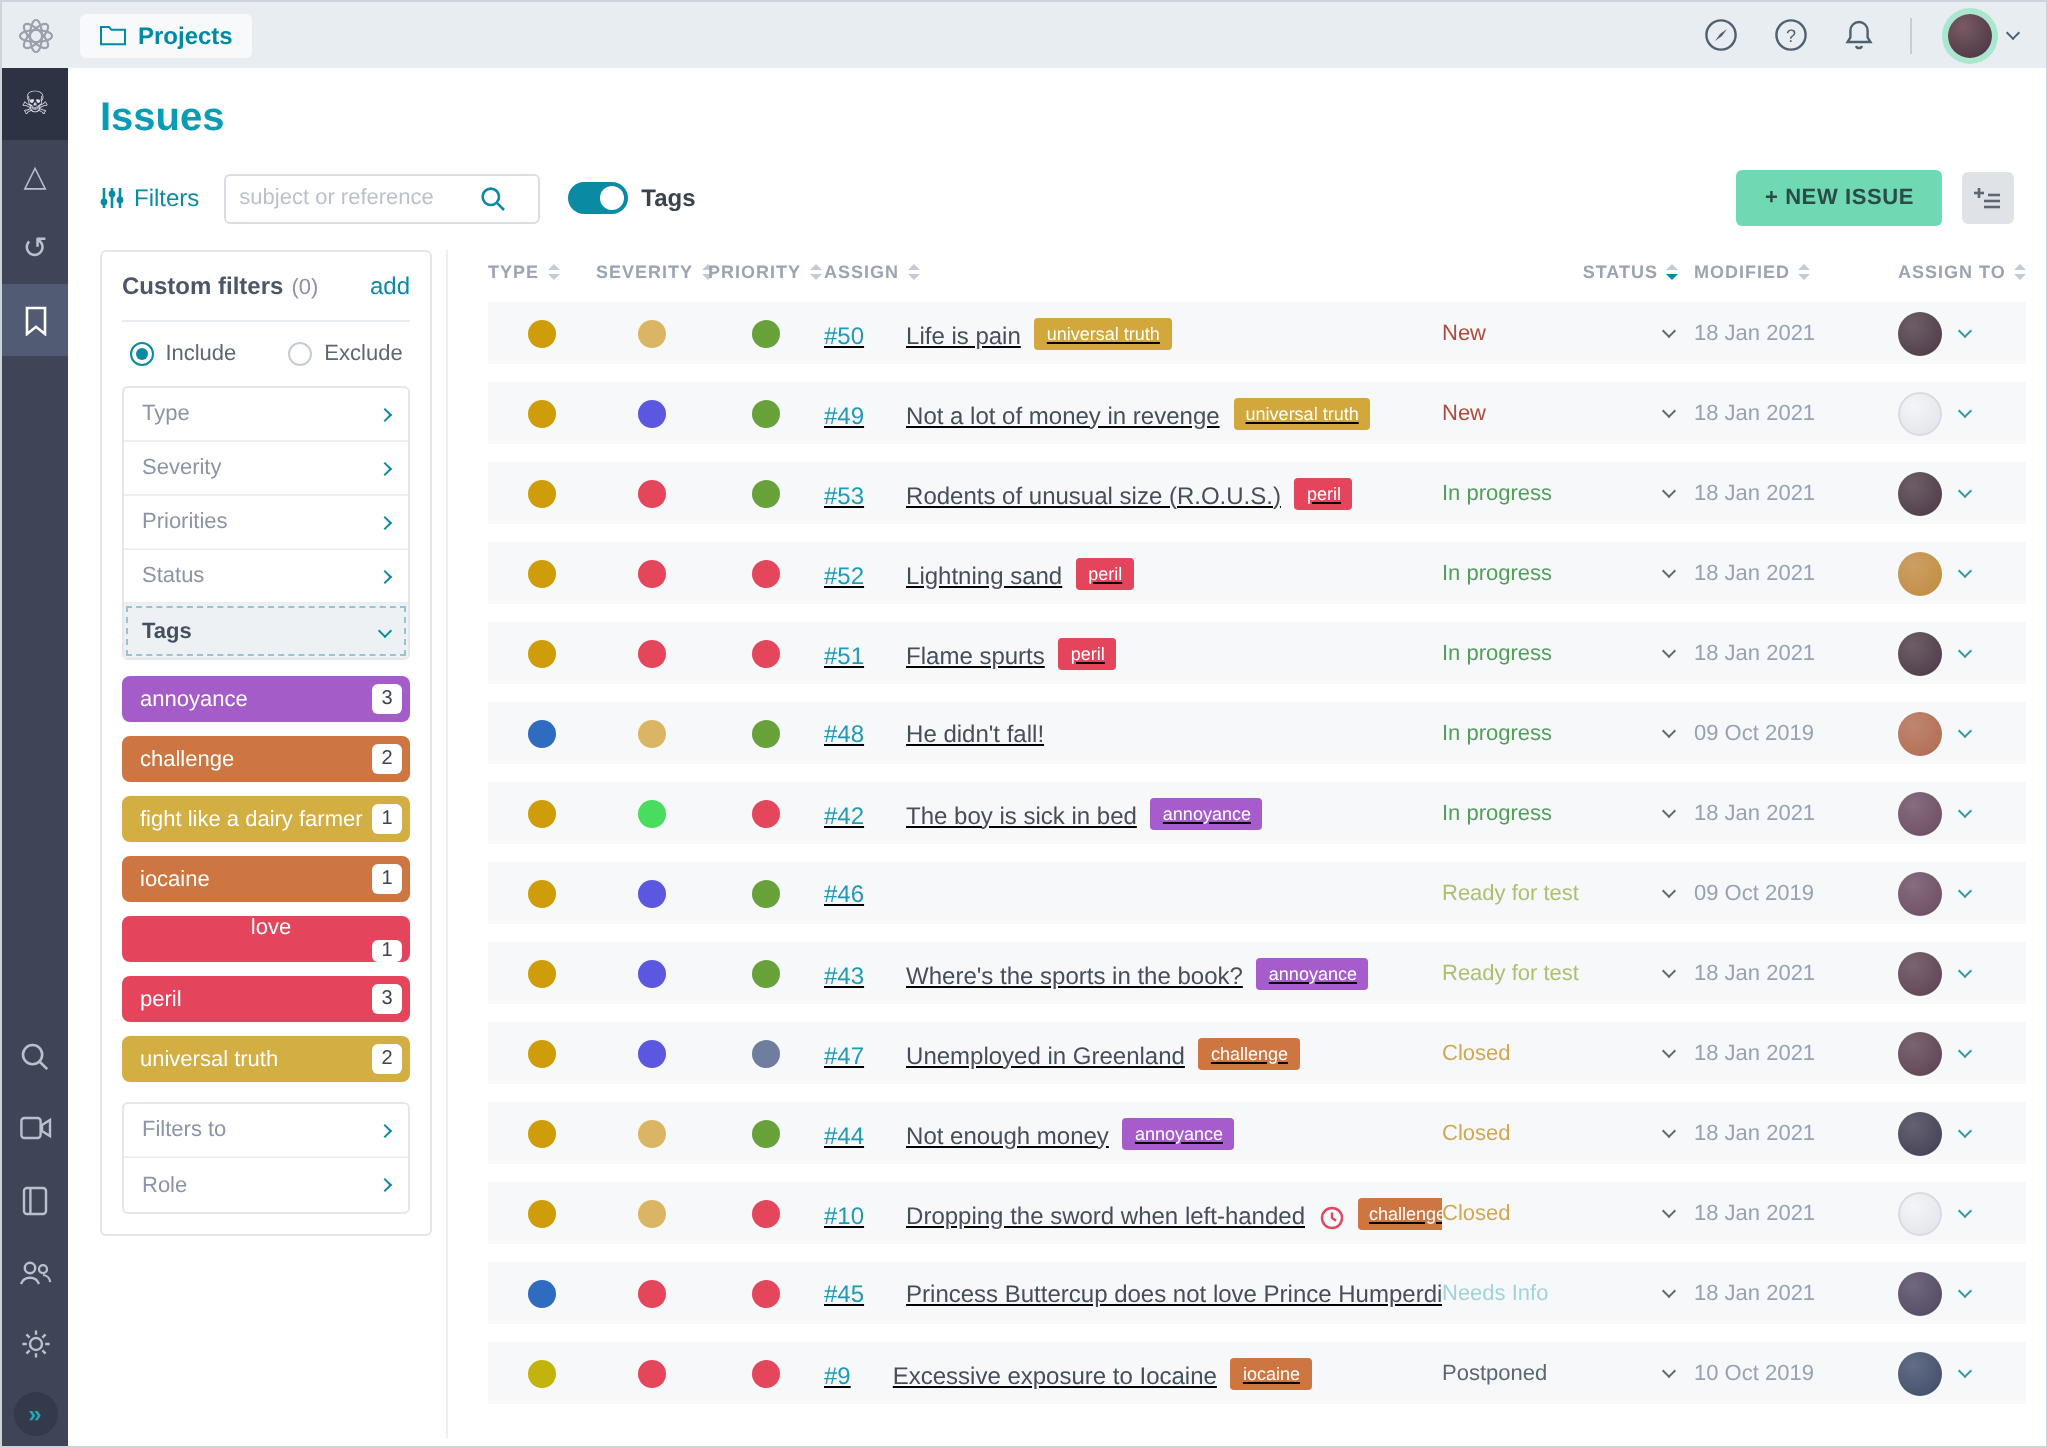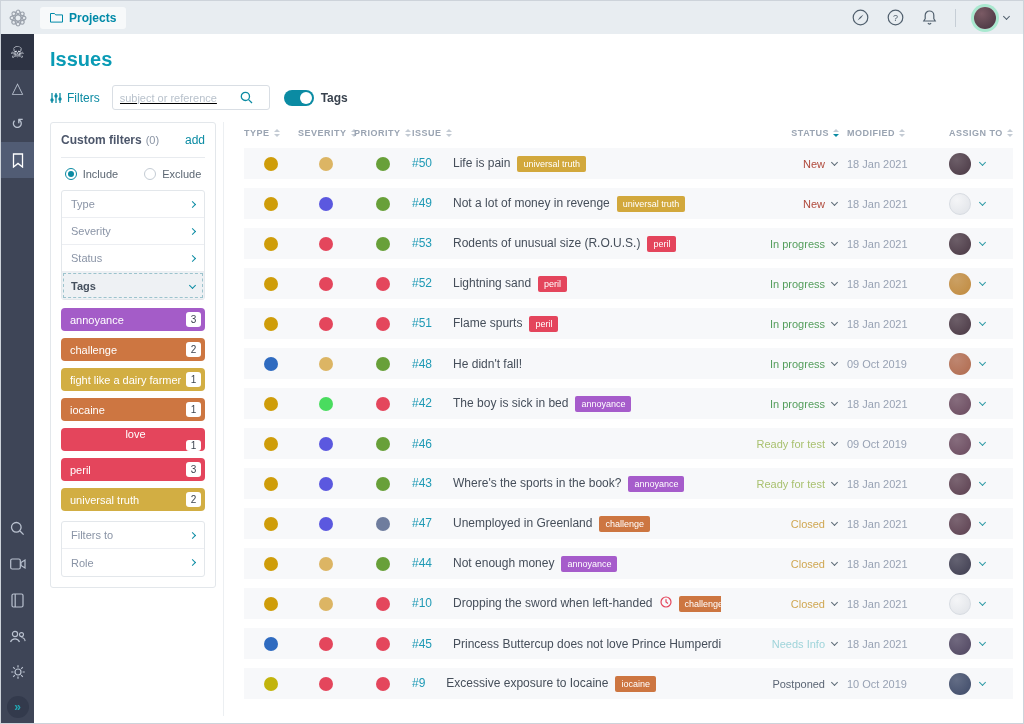--- a/index.html
+++ b/index.html
@@ -36,21 +36,21 @@
     justify-content:center; cursor:pointer; }
 
   
   .main { position:absolute; top:33px; left:33px; right:0; bottom:0; background:#fff;border-radius:28px; }
   .page-title { color:#0a9bb5; font-size:20px; font-weight:bold; padding:14px 0 0 16px; }
 
   .toolbar { display:flex; align-items:center; margin:14px 16px 0 16px; }
   .filters-link { display:flex; align-items:center; gap:5px; color:#0b8ba3;
     font-size:12px; cursor:pointer; }
   .search-box { display:flex; align-items:center; margin-left:12px; border:1px solid #d9dee4;
-    border-radius:3px; height:25px; padding:0 7px; width:158px; background:#fff;text-decoration:underline; }
+    border-radius:3px; height:25px; padding:0 7px; width:158px; background:#fff; }
   .search-box input { border:none; outline:none; width:120px; font-size:11px;
     color:#5a6573; font-family:"Liberation Sans", sans-serif; }
   .search-box input::placeholder { color:#b9c2cc; }
   .toggle { width:30px; height:16px; border-radius:9px; background:#0b8ba3; position:relative;
     margin-left:14px; cursor:pointer; }
   .toggle .knob { position:absolute; top:2px; right:2px; width:12px; height:12px;
     border-radius:50%; background:#fff; }
   .toggle-label { margin-left:7px; font-size:12px; color:#39424e; font-weight:bold; }
   .toolbar-right { margin-left:auto; display:flex; align-items:center; gap:10px; }
   .new-issue-btn { background:#6fd9b4; color:#2c4b46; border:none; border-radius:3px;
@@ -106,25 +106,25 @@
   .th.right { justify-content:flex-end; }
   .sort { display:inline-flex; flex-direction:column; margin-left:4px; gap:2px; }
   .sort i { width:0; height:0; border-left:3px solid transparent; border-right:3px solid transparent; }
   .sort .up { border-bottom:3px solid #c4cbd4; }
   .sort .dn { border-top:3px solid #c4cbd4; }
   .sort .dn.active { border-top-color:#0b8ba3; }
 
   .trow { height:31px; background:#f7f8fa; margin-bottom:9px; cursor:pointer; }
   .cell-dot { display:flex; justify-content:center; }
   .dot { width:14px; height:14px; border-radius:50%; }
-  .c-issue { display:flex; align-items:flex-start; gap:7px; overflow:hidden; white-space:nowrap; }
+  .c-issue { display:flex; align-items:flex-end; gap:7px; overflow:hidden; white-space:nowrap;text-decoration:underline; }
   .iid { color:#1f9ab5; font-size:12px; }
   .subj { color:#454e5a; font-size:12px;margin-left:14px; }
   .pill { color:#fff; font-size:9px; padding:3px 6px; border-radius:2px; }
-  .c-status { display:flex; align-items:center; justify-content:flex-end; gap:7px;
+  .c-status { display:flex; align-items:center; justify-content:space-between; gap:7px;
     font-size:11px; padding-right:2px; }
   .chev { width:5px; height:5px; border-right:1.5px solid #5d6a76;
     border-bottom:1.5px solid #5d6a76; transform:rotate(45deg); margin-top:-3px; }
   .chev.teal { border-color:#2d9aa5; }
   .c-mod { font-size:11px; color:#98a2b4; padding-left:8px; }
   .c-assign { display:flex; align-items:center; gap:9px; padding-left:14px; }
   .row-avatar { width:22px; height:22px; border-radius:50%; }
   .row-avatar.unassigned { background:radial-gradient(circle at 35% 30%, #f4f5f7, #dfe2e7);
     border:1px solid #d8dce2; }
   .clock-svg { display:inline-flex; }
@@ -256,20 +256,34 @@
           <svg width="13" height="13" viewBox="0 0 13 13">
               <circle cx="5.4" cy="5.4" r="4.1" fill="none" stroke="#0b8ba3" stroke-width="1.3"></circle>
               <line x1="8.6" y1="8.6" x2="12" y2="12" stroke="#0b8ba3" stroke-width="1.3"></line>
             </svg>
         </span>
       </span>
       <span class="toggle">
           <span class="knob"></span>
         </span>
       <span class="toggle-label">Tags</span>
+      <span class="toolbar-right">
+        <button class="new-issue-btn">+ NEW ISSUE</button>
+        <span class="bulk-btn">
+          <svg width="14" height="12" viewBox="0 0 14 12">
+              <g stroke="#5c6770" stroke-width="1.3">
+                <line x1="2.5" y1="1" x2="2.5" y2="6"></line>
+                <line x1="0" y1="3.5" x2="5" y2="3.5"></line>
+                <line x1="5" y1="7.5" x2="13" y2="7.5"></line>
+                <line x1="5" y1="10.5" x2="13" y2="10.5"></line>
+                <line x1="7" y1="4.5" x2="13" y2="4.5"></line>
+              </g>
+            </svg>
+        </span>
+      </span>
     </div>
 
     <div class="content">
 
       <div class="filter-col">
         <div class="filter-panel">
           <div class="fp-head">
             <span class="fp-title">Custom filters</span>
             <span class="fp-count">(0)</span>
             <span class="fp-add">add</span>
@@ -286,20 +300,24 @@
   <div class="fp-row">
     <span class="fp-row-label">Type</span>
                 <span class="cr right"></span>
   </div>
 
   <div class="fp-row">
     <span class="fp-row-label">Severity</span>
                 <span class="cr right"></span>
   </div>
 
+  <div class="fp-row">
+    <span class="fp-row-label">Priorities</span>
+                <span class="cr right"></span>
+  </div>
 
   <div class="fp-row">
     <span class="fp-row-label">Status</span>
                 <span class="cr right"></span>
   </div>
 <div class="fp-row tags-open">
                 <span class="fp-row-label">Tags</span>
                 <span class="cr down"></span>
               </div>
             </div>
@@ -371,21 +389,21 @@
               </span>
             </div>
             <div class="th">
               <span>PRIORITY</span>
               <span class="sort">
                 <i class="up"></i>
                 <i class="dn"></i>
               </span>
             </div>
             <div class="th">
-              <span>ISSUE</span>
+              <span>ASSIGN</span>
               <span class="sort">
                 <i class="up"></i>
                 <i class="dn"></i>
               </span>
             </div>
             <div class="th right">
               <span>STATUS</span>
               <span class="sort">
                 <i class="up"></i>
                 <i class="dn active"></i>

